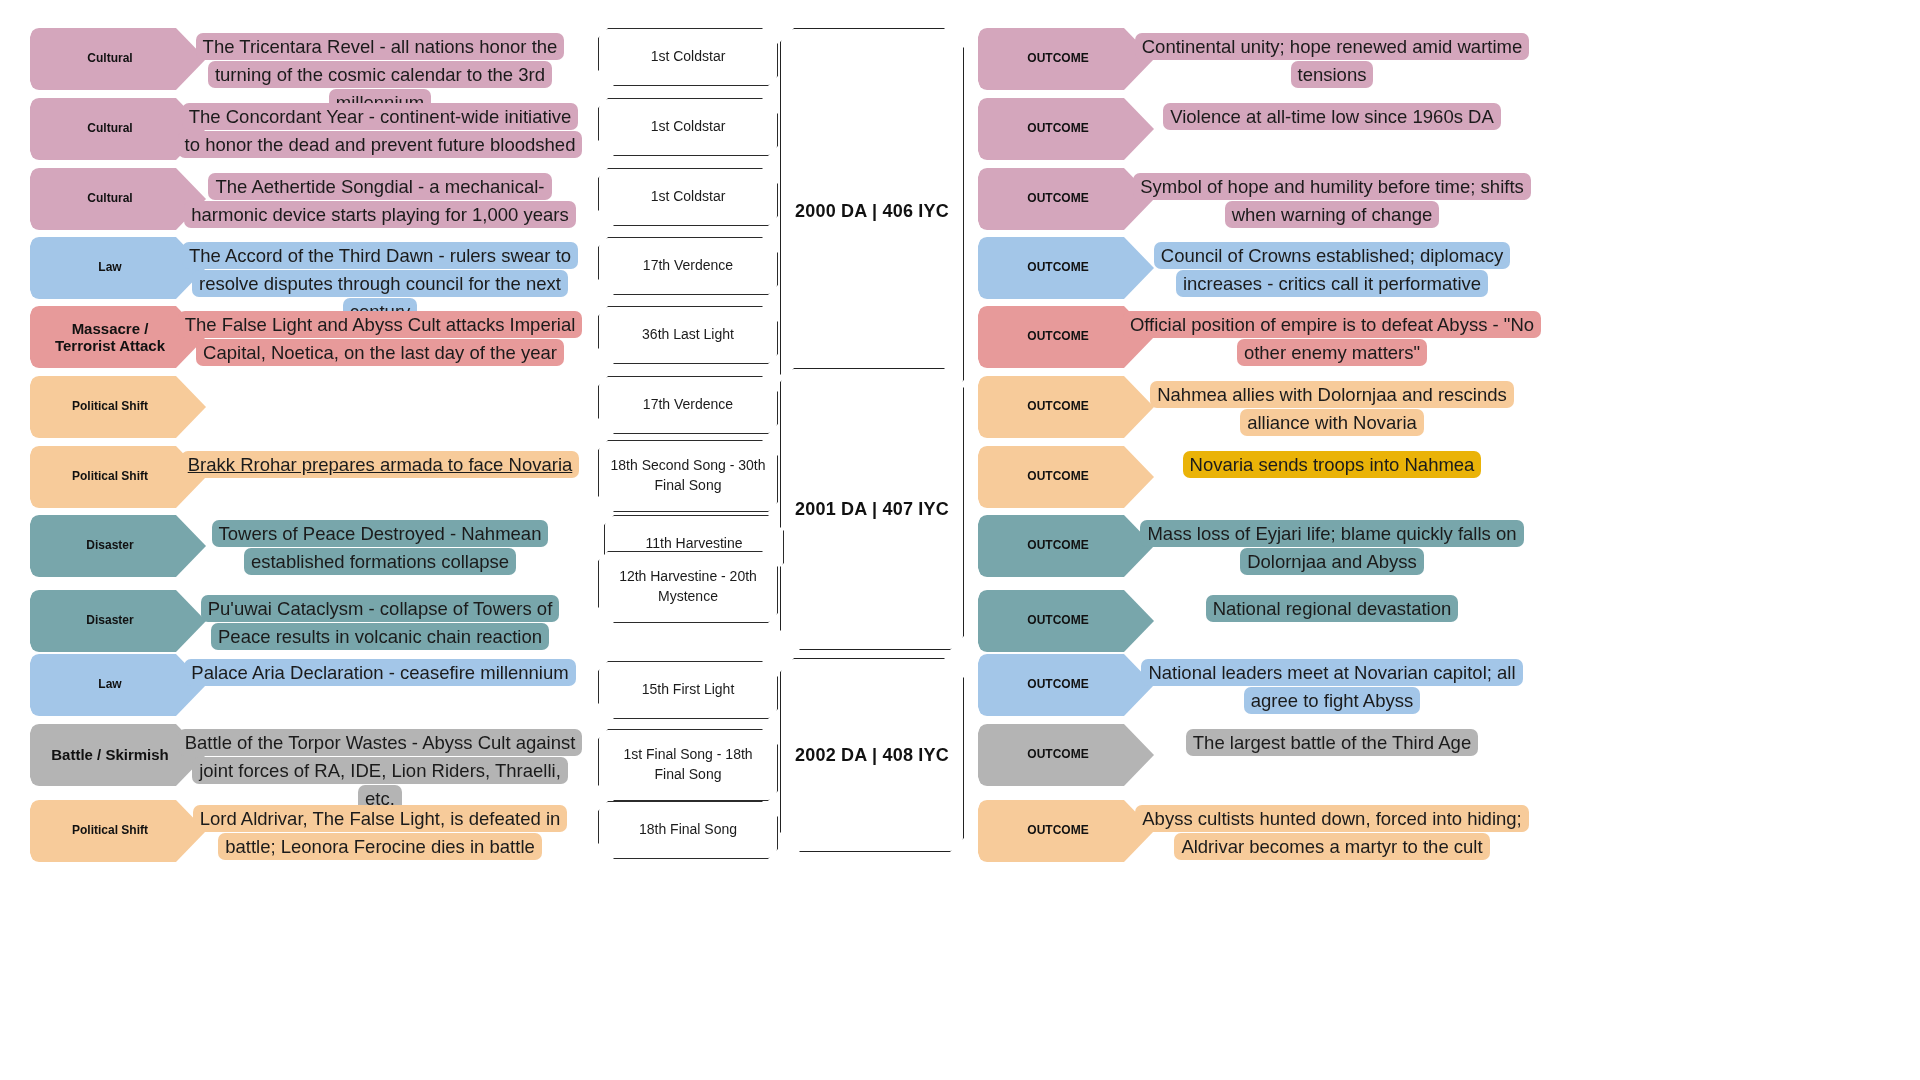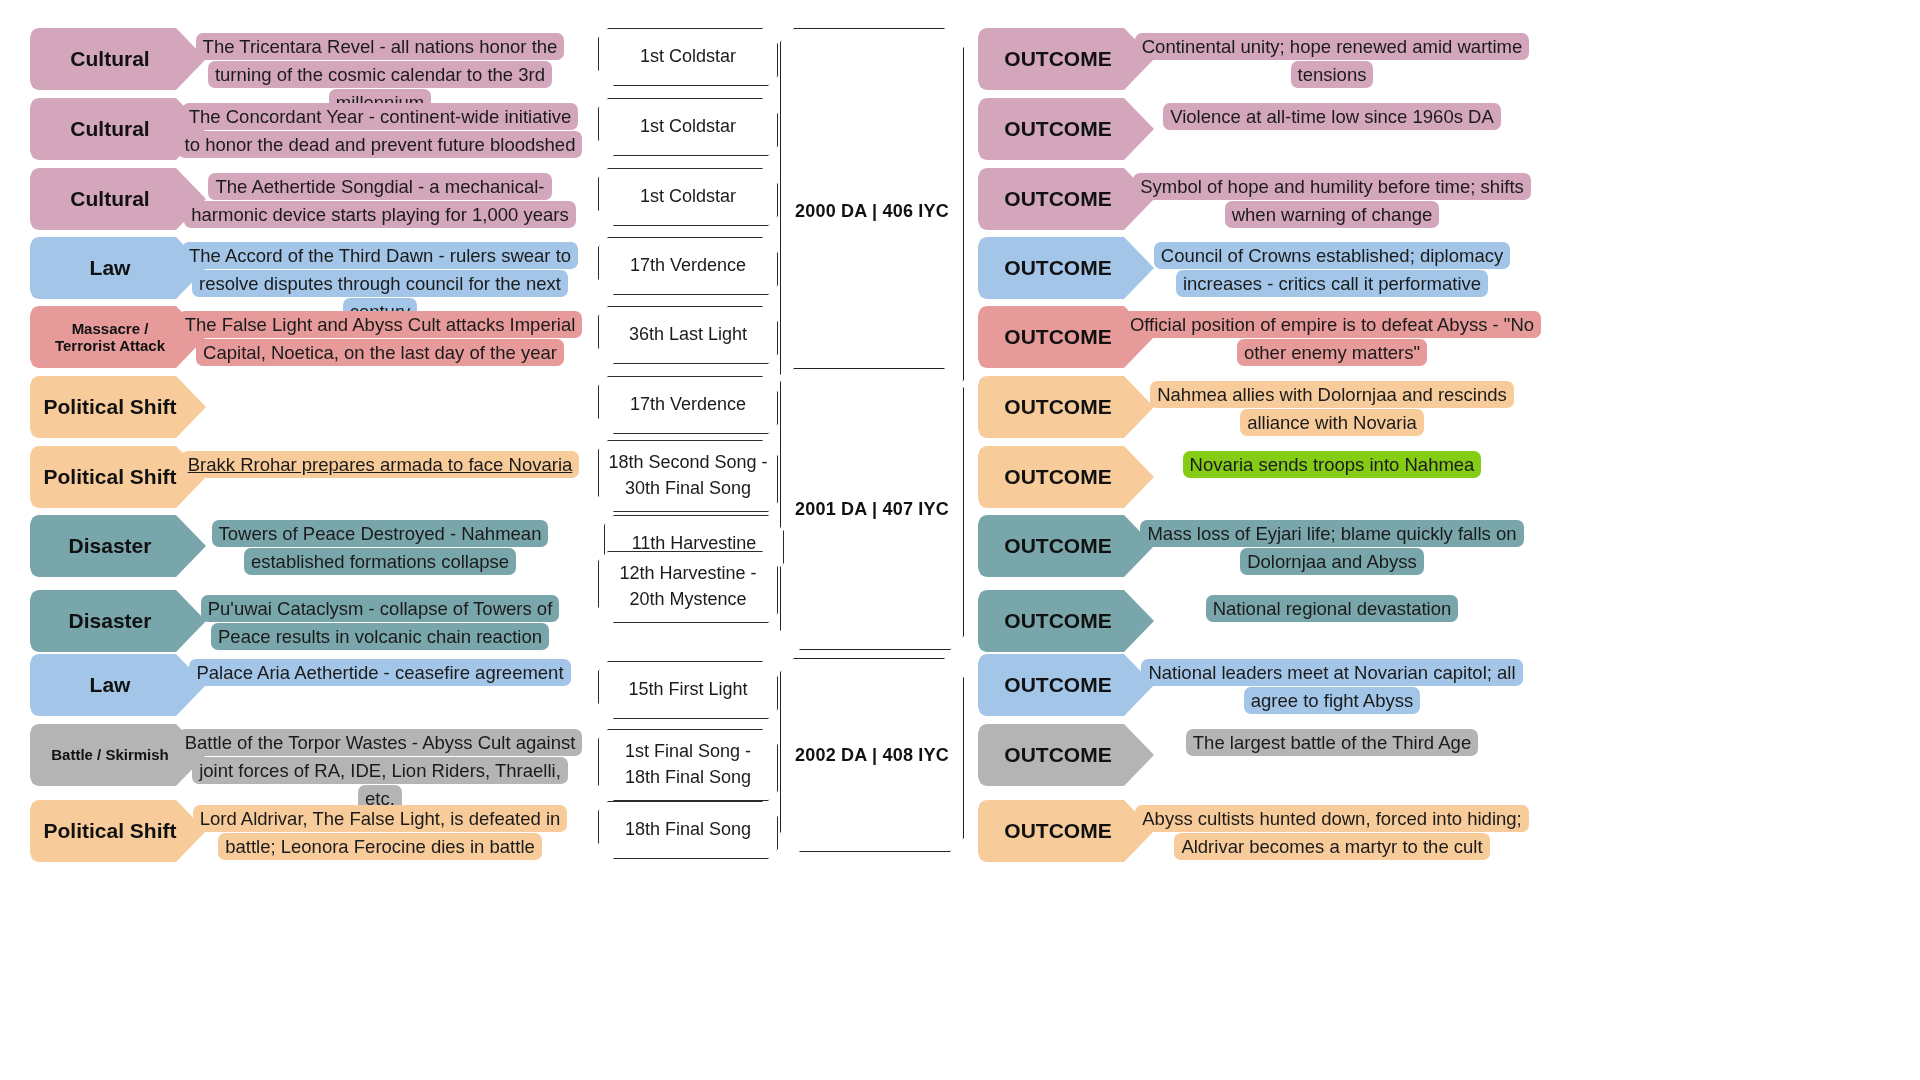--- a/index.html
+++ b/index.html
@@ -21,21 +21,21 @@
   
   .tag {
     position: relative;
     width: 176px;
     height: 62px;
     display: flex;
     align-items: center;
     justify-content: center;
     text-align: center;
     font-weight: bold;
-    font-size: 21px;
+    font-size: 12px;
     color: #111111;
     line-height: 1.15;
     padding: 0 26px 0 10px;
     border-radius: 9px 0 0 9px;
     clip-path: polygon(0 9px, 0 calc(100% - 9px), 3px 100%, calc(100% - 30px) 100%,
                        100% 50%, calc(100% - 30px) 0, 3px 0);
   }
   .tag.two-line { font-size: 15px; }
 
   
@@ -53,21 +53,21 @@
     -webkit-box-decoration-break: clone;
   }
 
   
   .date-box {
     position: absolute;
     width: 180px;
     background: #ffffff;
     border: 1.6px solid #2b2b2b;
     color: #1b1b1b;
-    font-size: 18px;
+    font-size: 14px;
     line-height: 1.42;
     text-align: center;
     display: flex;
     align-items: center;
     justify-content: center;
     padding: 6px 8px;
     border-radius: 10px;
     clip-path: polygon(0 10px, 10px 0, calc(100% - 16px) 0, 100% 16px,
                        100% calc(100% - 10px), calc(100% - 10px) 100%,
                        16px 100%, 0 calc(100% - 16px));
@@ -181,21 +181,21 @@
     <div class="tag col-cat" style="top: 446px; background: rgb(247, 203, 154);">
       <span>Political Shift</span>
     </div>
     <div class="hl col-event" style="top: 451px; text-decoration: underline;"><span style="background: rgb(247, 203, 154);">Brakk Rrohar prepares armada to face Novaria</span></div>
     <div class="date-box" style="left: 598px; top: 440px; height: 72px;">
       <div>18th Second Song - 30th Final Song</div>
     </div>
     <div class="tag col-out" style="top: 446px; background: rgb(247, 203, 154);">
       <span>OUTCOME</span>
     </div>
-    <div class="hl col-outtx" style="top: 451px;"><span style="background: #84cc16;">Novaria sends troops into Nahmea</span></div>
+    <div class="hl col-outtx" style="top: 451px;"><span style="background: #eab308;">Novaria sends troops into Nahmea</span></div>
     <div class="tag col-cat" style="top: 515px; background: rgb(120, 166, 171);">
       <span>Disaster</span>
     </div>
     <div class="hl col-event" style="top: 520px;"><span style="background: rgb(120, 166, 171);">Towers of Peace Destroyed - Nahmean established formations collapse</span></div>
     <div class="date-box" style="left: 604px; top: 515px; height: 58px;">
       <div>11th Harvestine</div>
     </div>
     <div class="tag col-out" style="top: 515px; background: rgb(120, 166, 171);">
       <span>OUTCOME</span>
     </div>
@@ -207,21 +207,21 @@
     <div class="date-box" style="left: 598px; top: 551px; height: 72px;">
       <div>12th Harvestine - 20th Mystence</div>
     </div>
     <div class="tag col-out" style="top: 590px; background: rgb(120, 166, 171);">
       <span>OUTCOME</span>
     </div>
     <div class="hl col-outtx" style="top: 595px;"><span style="background: rgb(120, 166, 171);">National regional devastation</span></div>
     <div class="tag col-cat" style="top: 654px; background: rgb(163, 198, 232);">
       <span>Law</span>
     </div>
-    <div class="hl col-event" style="top: 659px;"><span style="background: rgb(163, 198, 232);">Palace Aria Aethertide - ceasefire agreement</span></div>
+    <div class="hl col-event" style="top: 659px;"><span style="background: rgb(163, 198, 232);">Palace Aria Declaration - ceasefire millennium</span></div>
     <div class="date-box" style="left: 598px; top: 661px; height: 58px;">
       <div>15th First Light</div>
     </div>
     <div class="tag col-out" style="top: 654px; background: rgb(163, 198, 232);">
       <span>OUTCOME</span>
     </div>
     <div class="hl col-outtx" style="top: 659px;"><span style="background: rgb(163, 198, 232);">National leaders meet at Novarian capitol; all agree to fight Abyss</span></div>
     <div class="tag col-cat two-line" style="top: 724px; background: rgb(180, 180, 180);">
       <span>Battle / Skirmish</span>
     </div>

